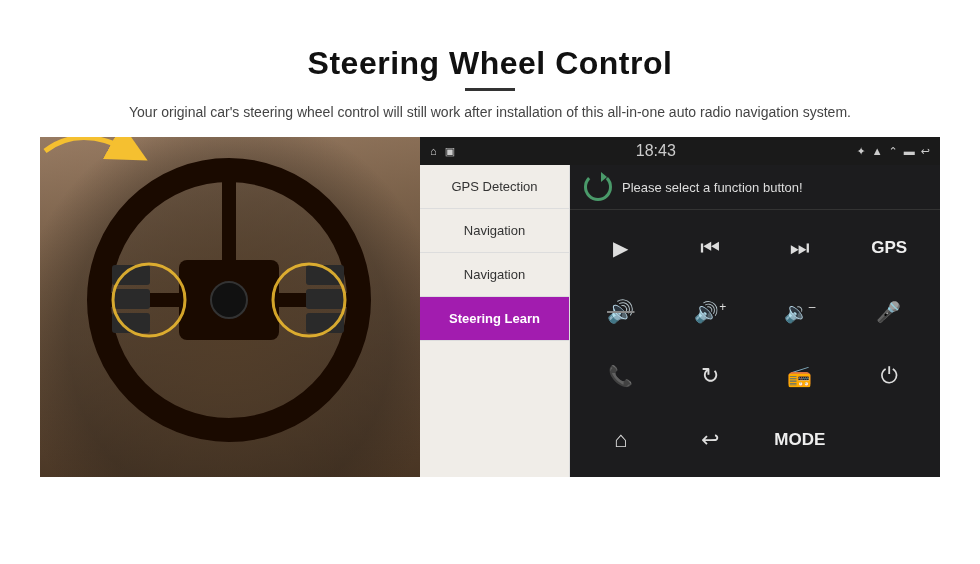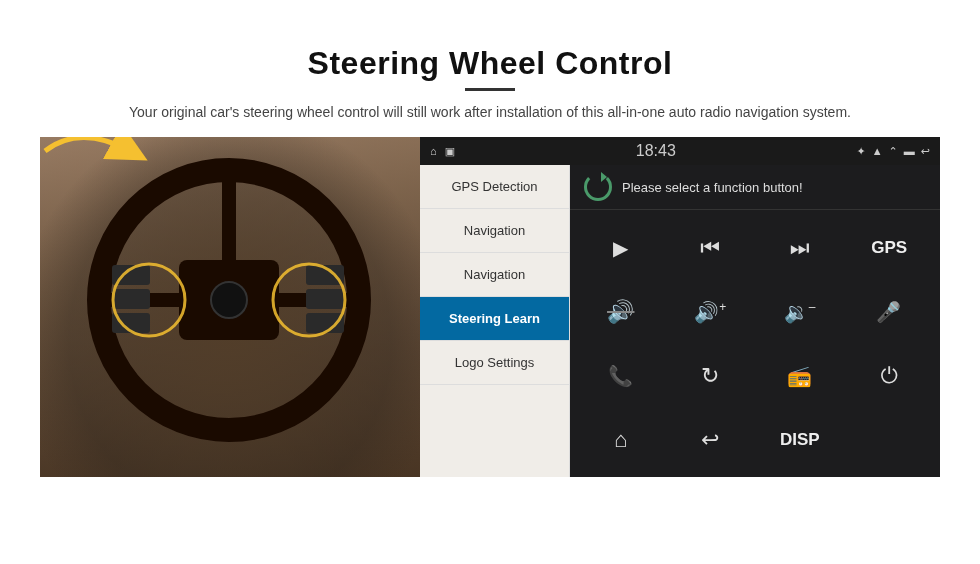--- a/index.html
+++ b/index.html
@@ -138,21 +138,21 @@
     .menu-item {
       padding: 14px 12px;
       font-size: 13px;
       color: #333;
       border-bottom: 1px solid #ddd;
       cursor: pointer;
       text-align: center;
     }
 
     .menu-item.active {
-      background: #0369a1;
+      background: #a21caf;
       color: #fff;
       font-weight: 600;
     }
 
     
     .function-panel {
       flex: 1;
       background: #1c1c1e;
       display: flex;
       flex-direction: column;
@@ -294,21 +294,20 @@
         </div>
       </div>
 
       <div class="head-unit-content">
 
         <div class="menu-sidebar">
         <div class="menu-item">GPS Detection</div>
             <div class="menu-item">Navigation</div>
             <div class="menu-item">Navigation</div>
             <div class="menu-item active">Steering Learn</div>
-            <div class="menu-item">Logo Settings</div>
           </div>
 
         <div class="function-panel">
           <div class="function-header">
             <div class="refresh-icon"></div>
             <span class="function-header-text">Please select a function button!</span>
           </div>
           <div class="function-grid">
 
             <div class="func-btn">
@@ -350,21 +349,21 @@
               <span class="func-icon" style="font-size:22px;">⏻</span>
             </div>
 
             <div class="func-btn">
               <span class="func-icon" style="font-size:22px;">⌂</span>
             </div>
             <div class="func-btn">
               <span class="func-icon" style="font-size:22px;">↩</span>
             </div>
             <div class="func-btn text-label">
-              <span>DISP</span>
+              <span>MODE</span>
             </div>
 
           </div>
         </div>
 
       </div>
     </div>
 
   </div>
 </div>

